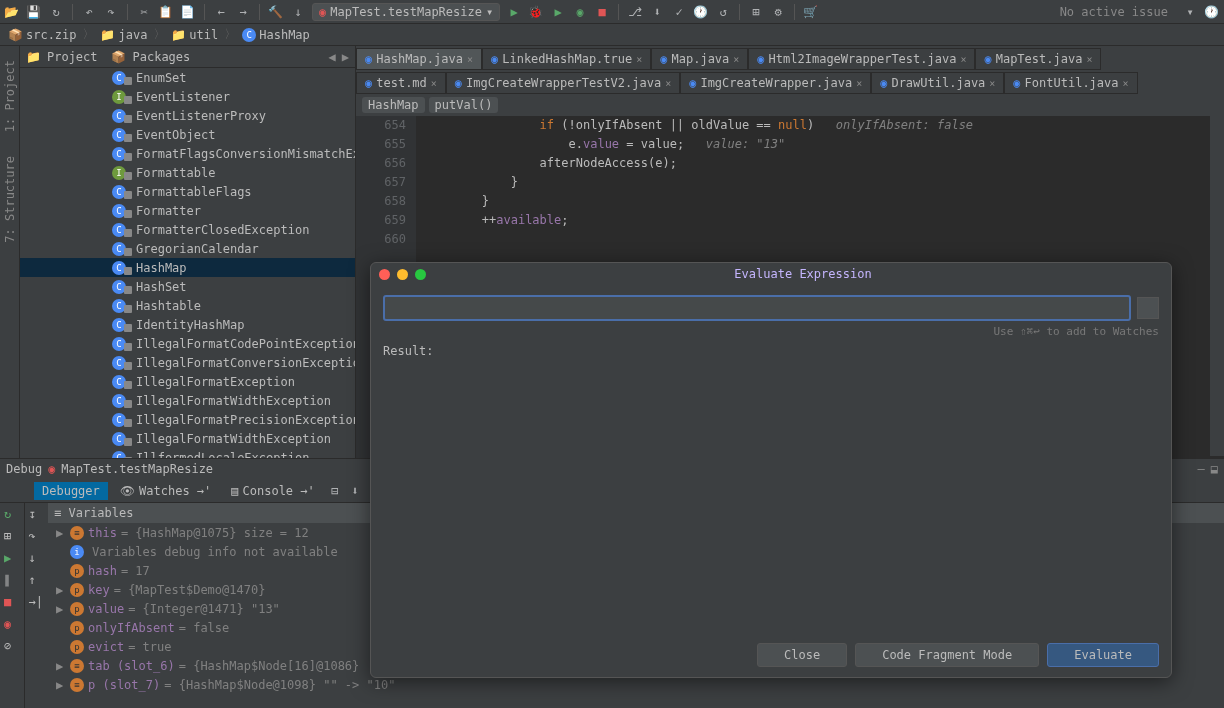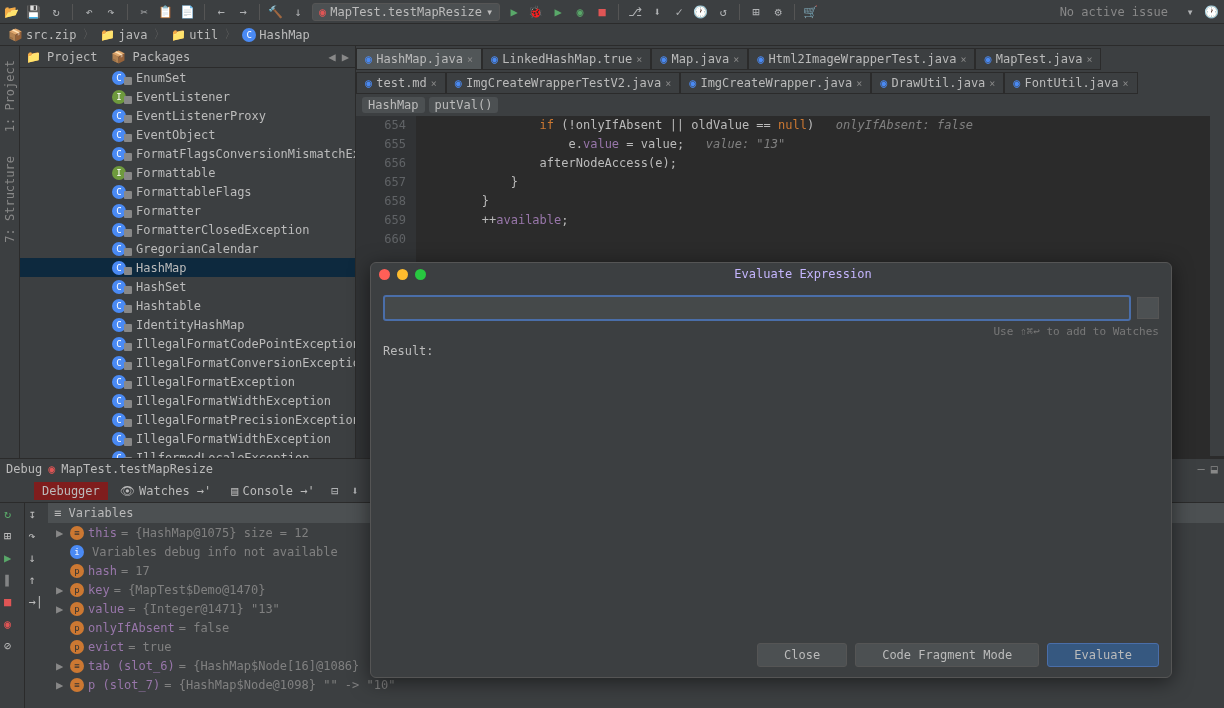--- a/index.html
+++ b/index.html
@@ -45,21 +45,21 @@
 .gutter-nums div { height: 19px; line-height: 19px; }
 .code-lines { flex: 1; padding-left: 8px; }
 .code-lines div { height: 19px; line-height: 19px; white-space: pre; }
 .kw { color: #cc7832; }
 .fld { color: #9876aa; }
 .cmt { color: #808080; font-style: italic; }
 
 .debug-panel { position: absolute; left: 0; right: 0; bottom: 0; height: 250px; background: #3c3f41; border-top: 1px solid #2b2b2b; display: flex; flex-direction: column; }
 .debug-title { height: 20px; display: flex; align-items: center; padding: 0 6px; gap: 6px; color: #bbb; }
 .debug-tabs { height: 24px; display: flex; align-items: center; padding: 0 6px; gap: 4px; border-bottom: 1px solid #2b2b2b; }
-.dbg-tab { padding: 2px 8px; background: #7f1d1d; color: #bbb; display: flex; align-items: center; gap: 4px; }
+.dbg-tab { padding: 2px 8px; background: #0369a1; color: #bbb; display: flex; align-items: center; gap: 4px; }
 .debug-body { flex: 1; display: flex; }
 .debug-left-icons { width: 24px; display: flex; flex-direction: column; align-items: center; padding-top: 4px; gap: 6px; }
 .dbg-icon { width: 16px; height: 16px; cursor: pointer; }
 .debug-left-icons2 { width: 24px; display: flex; flex-direction: column; align-items: center; padding-top: 4px; gap: 6px; border-left: 1px solid #2b2b2b; }
 .vars-panel { flex: 1; }
 .vars-header { height: 20px; background: #4c5052; display: flex; align-items: center; padding: 0 6px; color: #bbb; }
 .var-row { height: 19px; display: flex; align-items: center; padding-left: 8px; gap: 4px; color: #bbb; }
 .var-arrow { width: 10px; color: #888; }
 .var-badge { width: 14px; height: 14px; border-radius: 50%; display: flex; align-items: center; justify-content: center; font-size: 9px; color: #333; }
 .var-badge.p { background: #cc7832; }

